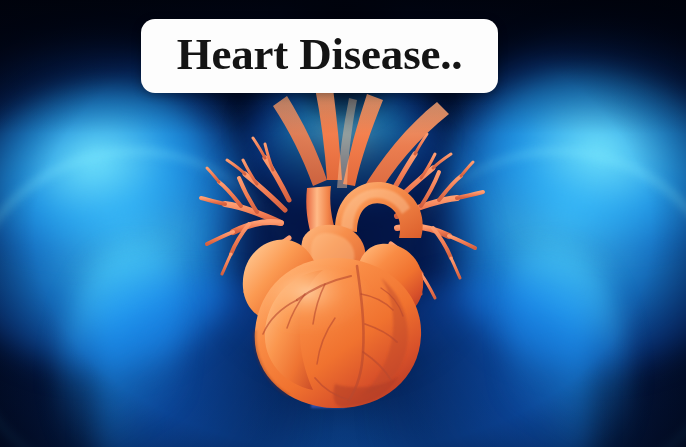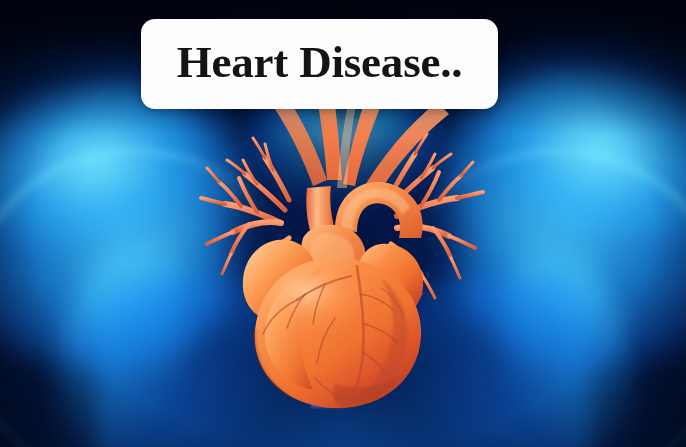--- a/index.html
+++ b/index.html
@@ -153,21 +153,21 @@
     height: 320px;
   }
   #heart-svg { display: block; width: 100%; height: 100%; overflow: visible; }
 
   
   #title-chip {
     position: absolute;
     left: 141px;
     top: 19px;
     width: 357px;
-    height: 90px;
+    height: 74px;
     background: #fdfdfd;
     border-radius: 14px;
     box-shadow: 0 2px 10px rgba(0,0,0,0.30);
     display: flex;
     align-items: center;
     justify-content: center;
   }
   #title-text {
     font-family: "Liberation Serif", serif;
     font-weight: bold;

